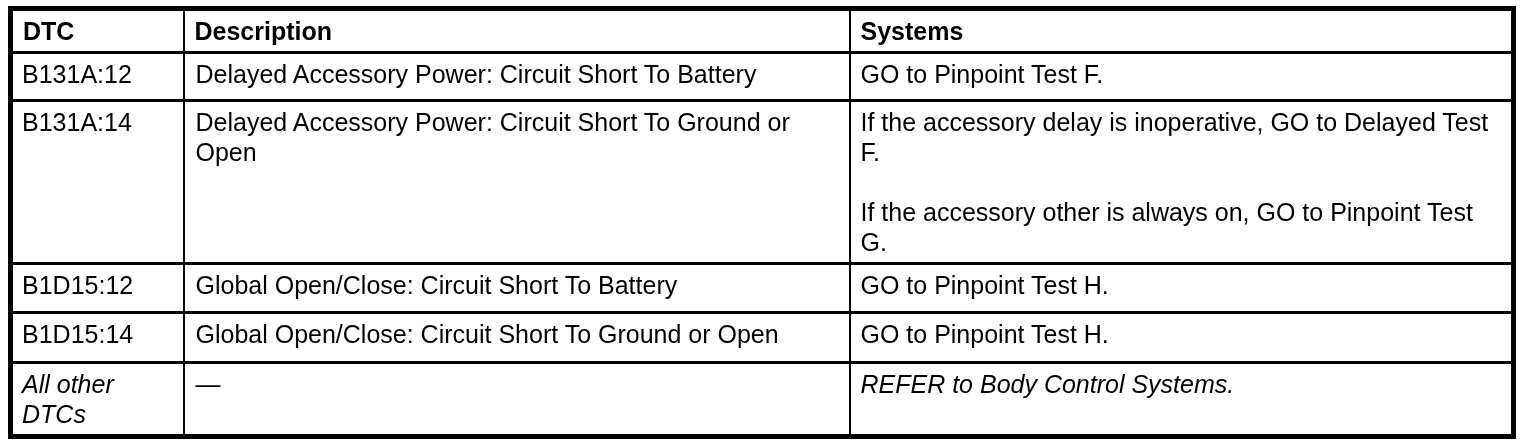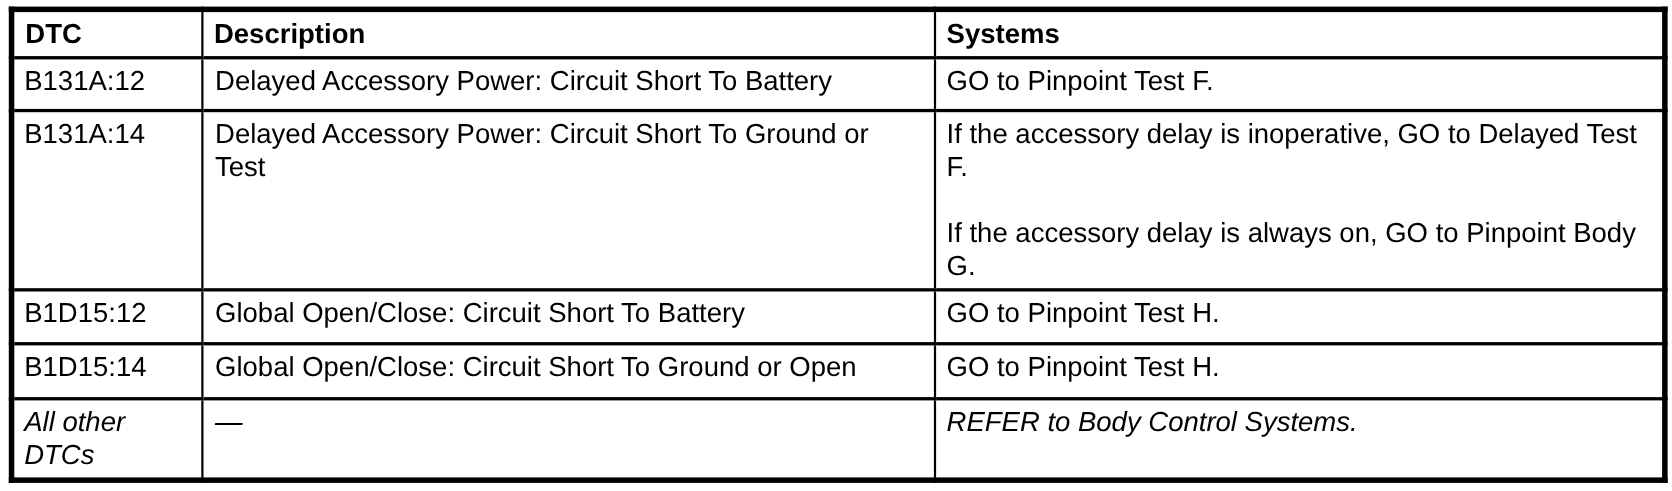--- a/index.html
+++ b/index.html
@@ -79,24 +79,24 @@
   <tr>
     <td class="col-dtc">B131A:12</td>
     <td class="col-desc">Delayed Accessory Power: Circuit Short To Battery</td>
     <td class="col-action">
             <p>GO to Pinpoint Test F.</p>
           </td>
   </tr>
 
   <tr>
     <td class="col-dtc">B131A:14</td>
-    <td class="col-desc">Delayed Accessory Power: Circuit Short To Ground or Test</td>
+    <td class="col-desc">Delayed Accessory Power: Circuit Short To Ground or Open</td>
     <td class="col-action">
             <p>If the accessory delay is inoperative, GO to Delayed Test F.</p>
-            <p>If the accessory delay is always on, GO to Pinpoint Body G.</p>
+            <p>If the accessory other is always on, GO to Pinpoint Test G.</p>
           </td>
   </tr>
 
   <tr>
     <td class="col-dtc">B1D15:12</td>
     <td class="col-desc">Global Open/Close: Circuit Short To Battery</td>
     <td class="col-action">
             <p>GO to Pinpoint Test H.</p>
           </td>
   </tr>

